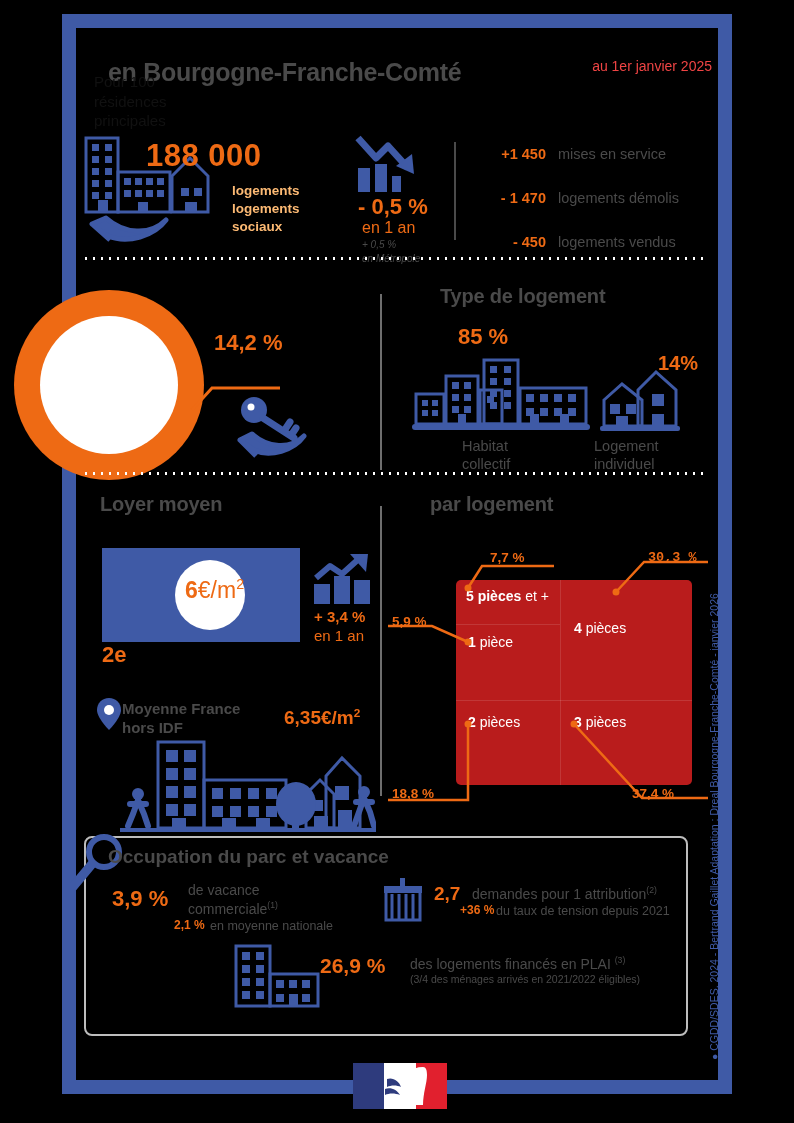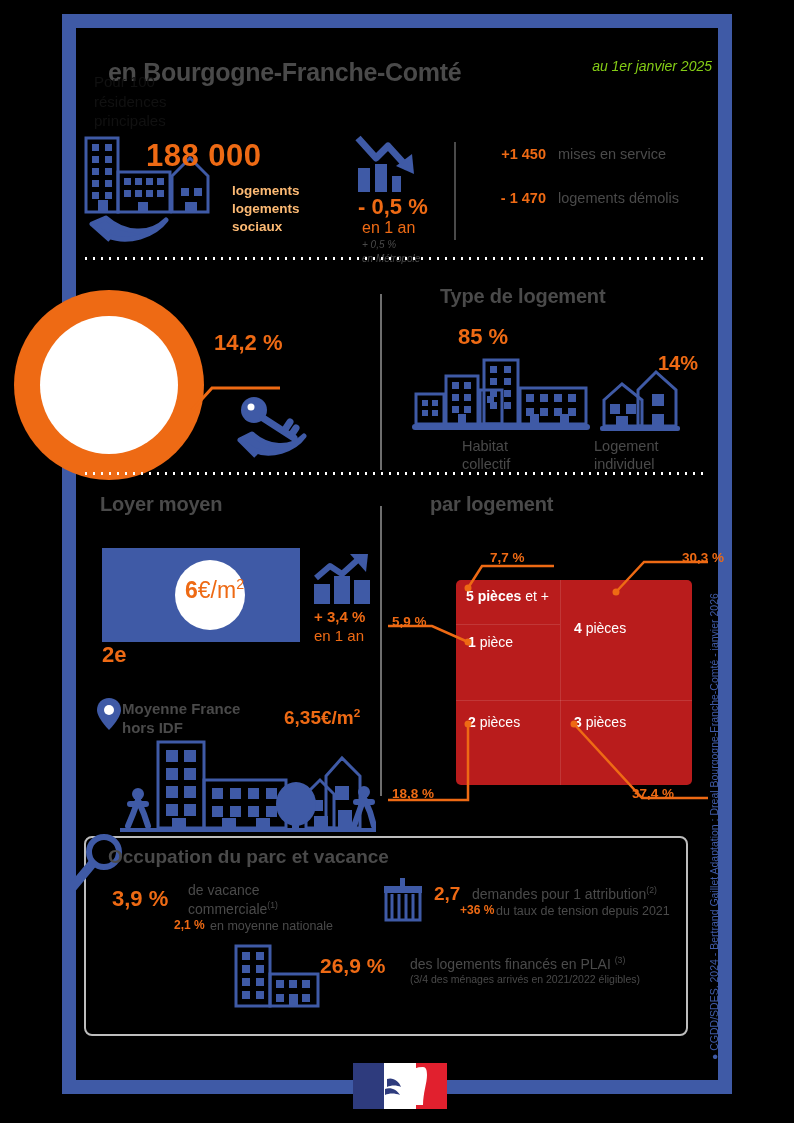--- a/index.html
+++ b/index.html
@@ -20,21 +20,21 @@
   }
   .bold  { font-weight:bold; }
 
   .hdr-title{
     position:absolute; left:46px; top:42px; width:430px;
     font-size:25px; font-weight:bold; color:#4a4a4a; line-height:1.28;
     letter-spacing:-0.3px;
   }
   .hdr-date{
     position:absolute; right:20px; top:44px;
-    font-size:14px; color:#84cc16;font-style:italic;
+    font-size:14px; color:#ef4444;
   }
 
   
   .big-number{
     position:absolute; left:84px; top:124px;
     font-size:31px; font-weight:bold; color:#ee6a14; letter-spacing:0.5px;
   }
   .lls-label{
     position:absolute; left:170px; top:168px;
     font-size:13.5px; font-weight:bold; color:#fdba74; line-height:1.35;
@@ -266,20 +266,24 @@
   <div class="vsep-top"></div>
 
   <div class="kpi-list">
     <div class="kpi-row">
       <span class="kpi-val">+1 450</span>
       <span class="kpi-txt">mises en service</span>
     </div>
     <div class="kpi-row">
       <span class="kpi-val">- 1 470</span>
       <span class="kpi-txt">logements démolis</span>
+    </div>
+    <div class="kpi-row">
+      <span class="kpi-val">- 450</span>
+      <span class="kpi-txt">logements vendus</span>
     </div>
   </div>
 
   <div class="dotted" style="top:243px"></div>
 
   <div class="donut-wrap">
     <div class="donut-ring"></div>
     <div class="donut-hole"></div>
   </div>
   <div class="donut-text">
@@ -499,21 +503,21 @@
   </svg>
   <svg style="position:absolute;left:326px;top:706px;width:320px;height:86px;overflow:visible" viewBox="0 0 320 86">
     <path d="M0 80 L80 80 L80 4" fill="none" stroke="#ee6a14" stroke-width="2.5"></path>
     <circle cx="80" cy="4" r="3.5" fill="#ee6a14"></circle>
     <path d="M320 78 L254 78 L186 4" fill="none" stroke="#ee6a14" stroke-width="2.5"></path>
     <circle cx="186" cy="4" r="3.5" fill="#ee6a14"></circle>
   </svg>
 
   <div class="tm-pct" style="left:428px; top:536px;">7,7 %</div>
   <div class="tm-pct" style="left:330px; top:600px;">5,9 %</div>
-  <div class="tm-pct" style="left:620px; top:536px;">30,3 %</div>
+  <div class="tm-pct" style="left:586px; top:536px;font-family:Liberation Mono, monospace;">30,3 %</div>
   <div class="tm-pct" style="left:330px; top:772px;">18,8 %</div>
   <div class="tm-pct" style="left:570px; top:772px;">37,4 %</div>
 
   <div class="occ-box"></div>
 
   <svg style="position:absolute;left:8px;top:818px;width:56px;height:60px" viewBox="0 0 56 60">
     <circle cx="34" cy="20" r="15" fill="none" stroke="#3f5aa6" stroke-width="6"></circle>
     <path d="M22 32 L2 56" stroke="#3f5aa6" stroke-width="9" stroke-linecap="round"></path>
   </svg>
 

